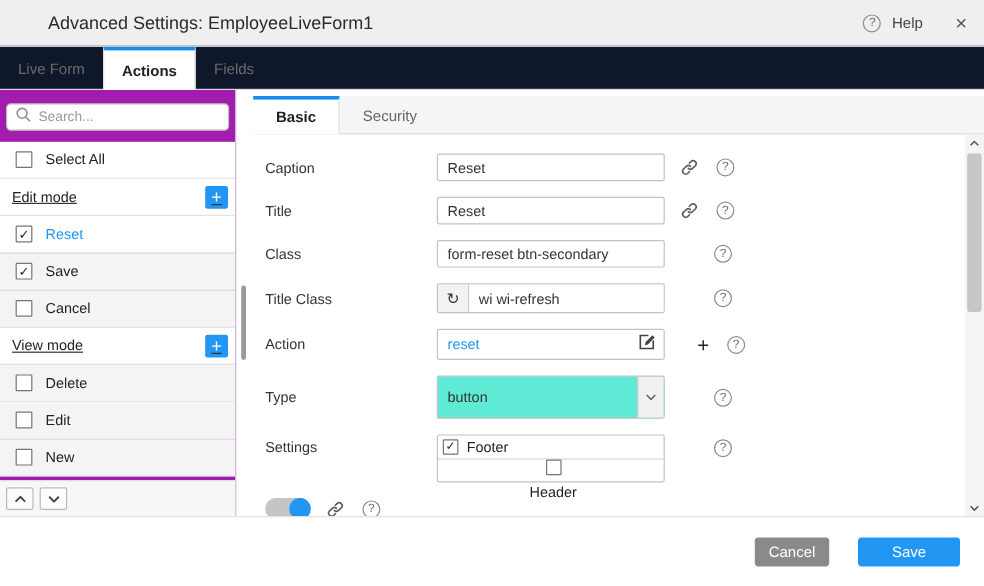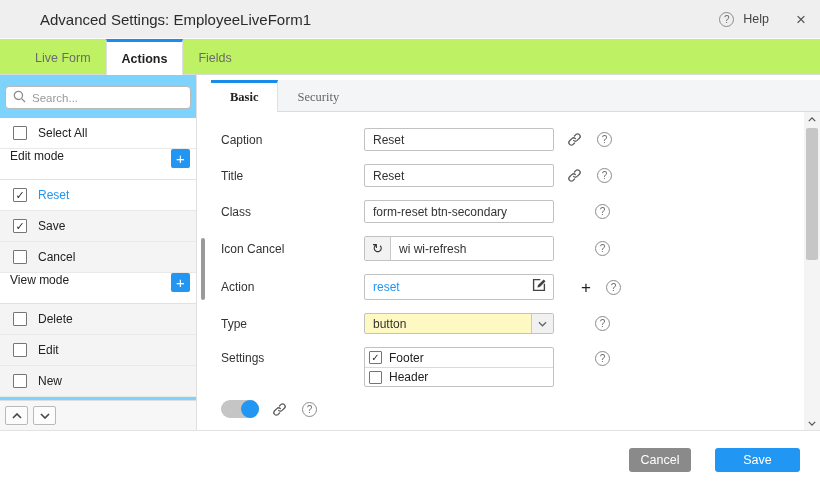--- a/index.html
+++ b/index.html
@@ -9,51 +9,51 @@
 
   
   .dlg-header { height:38px; background:#efefef; display:flex; align-items:center; padding:0 14px 0 16px; flex:none; }
   .dlg-title { font-size:15px; color:#2b2b2b;margin-left:24px; }
   .dlg-header-right { margin-left:auto; display:flex; align-items:center; gap:9px; }
   .help-circle { width:15px; height:15px; border:1px solid #8b8b8b; border-radius:50%; color:#6e6e6e; font-size:10px; line-height:13px; text-align:center; display:inline-block; }
   .help-label { font-size:12.5px; color:#444; }
   .close-x { font-size:17px; color:#555; margin-left:18px; cursor:pointer; line-height:1; }
 
   
-  .main-tabs { height:37px; background:#bef264; border-top:1px solid #fbfbfb; border-bottom:1px solid #d9d9d9; display:flex; align-items:stretch; padding-left:20px; flex:none; }
+  .main-tabs { height:37px; background:#0f172a; border-top:1px solid #fbfbfb; border-bottom:1px solid #d9d9d9; display:flex; align-items:stretch; flex:none; }
   .mtab { padding:0 15px; display:flex; align-items:center; font-size:12.5px; color:#6b6b6b; border-top:3px solid transparent; cursor:pointer; }
   .mtab.active { background:#fff; color:#222; font-weight:700; border-top:3px solid #1a8cea; border-left:1px solid #e0e0e0; border-right:1px solid #e0e0e0; margin-bottom:-1px; }
 
   
   .dlg-body { flex:1; display:flex; min-height:0; position:relative; }
 
   
-  .sidebar { width:197px; flex:none; border-right:1px solid #e0e0e0; background:#7dd3fc; display:flex; flex-direction:column; }
+  .sidebar { width:197px; flex:none; border-right:1px solid #e0e0e0; background:#a21caf; display:flex; flex-direction:column; }
   .search-box { height:23px; margin:11px 5px 9px 5px; border:1px solid #b9b9b9; border-radius:4px; display:flex; align-items:center; padding:0 7px; gap:6px; background:#fff; }
   .search-box input { border:none; outline:none; font-size:11.5px; color:#333; width:100%; background:transparent; font-family:inherit; }
   .search-box input::placeholder { color:#9a9a9a; }
   .sb-list { flex:1; overflow:hidden; }
   .sb-row { height:31px; display:flex; align-items:center; padding:0 6px 0 13px; border-bottom:1px solid #e9e9e9; background:#f4f4f4; font-size:12px; cursor:pointer; }
   .sb-row.white { background:#fff; }
   .sb-row .cb { margin-right:11px; }
   .cb { width:14px; height:14px; border:1px solid #757575; background:#fff; flex:none; display:flex; align-items:center; justify-content:center; font-size:11px; color:#2b2b2b; border-radius:1px; }
   .sb-label { color:#222; }
   .sb-row.selected .sb-label { color:#2196f3; }
-  .sb-group { height:31px; display:flex; align-items:flex-start; padding:0 6px 0 10px; background:#fff; border-bottom:1px solid #e2e2e2; font-size:12px; color:#333; }
+  .sb-group { height:31px; display:flex; align-items:center; padding:0 6px 0 10px; background:#fff; border-bottom:1px solid #e2e2e2; font-size:12px; color:#333;text-decoration:underline; }
   .plus-btn { margin-left:auto; width:19px; height:19px; background:#2196f3; color:#fff; border:none; border-radius:2px; font-size:15px; line-height:17px; text-align:center; cursor:pointer; padding:0; }
   .sb-footer { height:30px; flex:none; background:#f7f7f7; border-top:1px solid #ddd; display:flex; align-items:center; gap:5px; padding-left:5px; }
   .mini-btn { width:23px; height:19px; background:#fcfcfc; border:1px solid #b9b9b9; border-radius:2px; display:flex; align-items:center; justify-content:center; cursor:pointer; }
 
   
   .sb-scroll-gap { width:14px; flex:none; position:relative; background:#fff; }
   .sb-scroll-thumb { position:absolute; left:4px; top:163px; width:4px; height:62px; background:#9a9a9a; border-radius:2px; }
 
   
   .panel { flex:1; display:flex; flex-direction:column; position:relative; min-width:0; background:#fff; }
-  .inner-tabs { margin-top:5px; height:32px; background:#f4f5f6; border-bottom:1px solid #dcdcdc; display:flex; align-items:stretch; flex:none;font-family:Liberation Serif, serif; }
+  .inner-tabs { margin-top:5px; height:32px; background:#f4f5f6; border-bottom:1px solid #dcdcdc; display:flex; align-items:stretch; flex:none; }
   .itab { padding:0 19px; display:flex; align-items:center; font-size:12.5px; color:#666; border-top:3px solid transparent; cursor:pointer; }
   .itab.active { background:#fff; color:#222; font-weight:700; border-top:3px solid #1a8cea; border-right:1px solid #e0e0e0; margin-bottom:-1px; }
 
   .form-area { flex:1; padding:16px 26px 0 10px; overflow:hidden; }
   .frm-row { display:flex; align-items:center; margin-bottom:13px; }
   .frm-row.top { align-items:flex-start; }
   .frm-label { width:143px; flex:none; font-size:12px; color:#333; }
   .txt-input { width:190px; height:23px; border:1px solid #c2c2c2; border-radius:2px; font-size:12px; color:#333; padding:0 8px; outline:none; font-family:inherit; background:#fff; }
   .icon-gap { margin-left:13px; display:flex; align-items:center; }
   .help-gap { margin-left:15px; }
@@ -61,27 +61,27 @@
   .link-icon svg { display:block; }
 
   .addon-input { width:190px; height:25px; border:1px solid #c2c2c2; border-radius:2px; display:flex; align-items:stretch; overflow:hidden; }
   .addon-prefix { width:26px; background:#f2f2f2; border-right:1px solid #c9c9c9; display:flex; align-items:center; justify-content:center; font-size:13px; color:#333; flex:none; }
   .addon-input input { border:none; outline:none; flex:1; font-size:12px; color:#333; padding:0 8px; font-family:inherit; min-width:0; }
 
   .action-input { width:190px; height:26px; border:1px solid #c2c2c2; border-radius:2px; display:flex; align-items:center; padding:0 5px 0 8px; }
   .action-value { font-size:12px; color:#2196f3; flex:1; }
   .plus-inline { font-size:17px; color:#222; margin-left:27px; cursor:pointer; line-height:1; }
 
-  .select-box { width:190px; height:21px; border:1px solid #c2c2c2; border-radius:2px; display:flex; align-items:stretch; cursor:pointer; background:#fef9c3; }
+  .select-box { width:190px; height:36px; border:1px solid #c2c2c2; border-radius:2px; display:flex; align-items:stretch; cursor:pointer; background:#5eead4; }
   .select-value { flex:1; font-size:12px; color:#333; display:flex; align-items:center; padding-left:8px; }
   .select-arrow { width:22px; background:#f1f1f1; border-left:1px solid #c9c9c9; display:flex; align-items:center; justify-content:center; flex:none; }
 
   .pos-list { width:190px; border:1px solid #c2c2c2; border-radius:2px; background:#fff; }
   .pos-opt { height:19px; display:flex; align-items:center; gap:7px; padding-left:4px; }
-  .pos-opt + .pos-opt { border-top:1px solid #d9d9d9; }
+  .pos-opt + .pos-opt { border-top:1px solid #d9d9d9;flex-direction:column; }
   .pos-opt .cb { width:13px; height:13px; font-size:10px; }
   .pos-opt span.pos-label { font-size:12px; color:#222; }
 
   .toggle { width:38px; height:18px; border-radius:9px; background:#c5c5c5; position:relative; cursor:pointer; flex:none; }
   .toggle .knob { position:absolute; right:0; top:0; width:18px; height:18px; border-radius:50%; background:#2196f3; }
 
   
   .v-scroll { position:absolute; right:0; top:37px; bottom:0; width:16px; background:#f4f4f4; display:flex; flex-direction:column; align-items:center; }
   .v-scroll .arr { height:14px; display:flex; align-items:center; justify-content:center; width:100%; cursor:pointer; }
   .v-scroll .track { flex:1; width:100%; position:relative; }
@@ -215,21 +215,21 @@
           <span class="help-circle help-gap">?</span>
         </div>
 
         <div class="frm-row">
           <div class="frm-label">Class</div>
           <input class="txt-input" value="form-reset btn-secondary" style="">
           <span class="help-circle help-col">?</span>
         </div>
 
         <div class="frm-row">
-          <div class="frm-label">Icon Cancel</div>
+          <div class="frm-label">Title Class</div>
           <div class="addon-input">
             <div class="addon-prefix">↻</div>
             <input value="wi wi-refresh" style="">
           </div>
           <span class="help-circle help-col">?</span>
         </div>
 
         <div class="frm-row">
           <div class="frm-label">Action</div>
           <div class="action-input">

